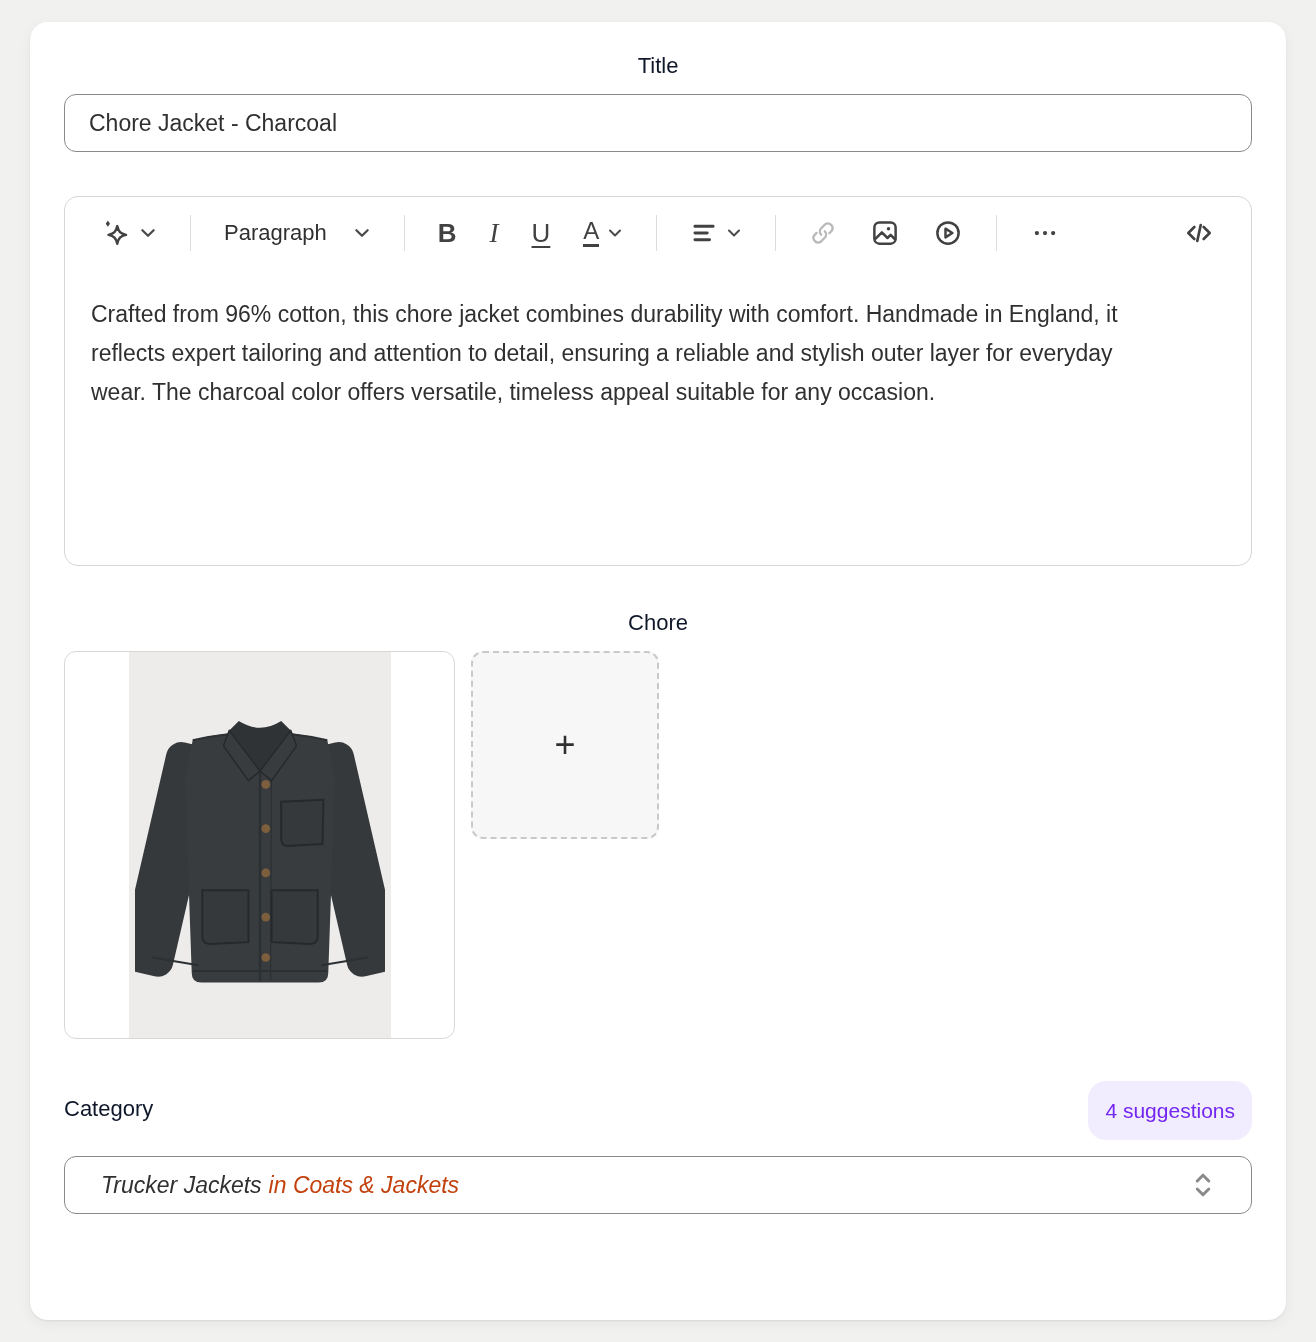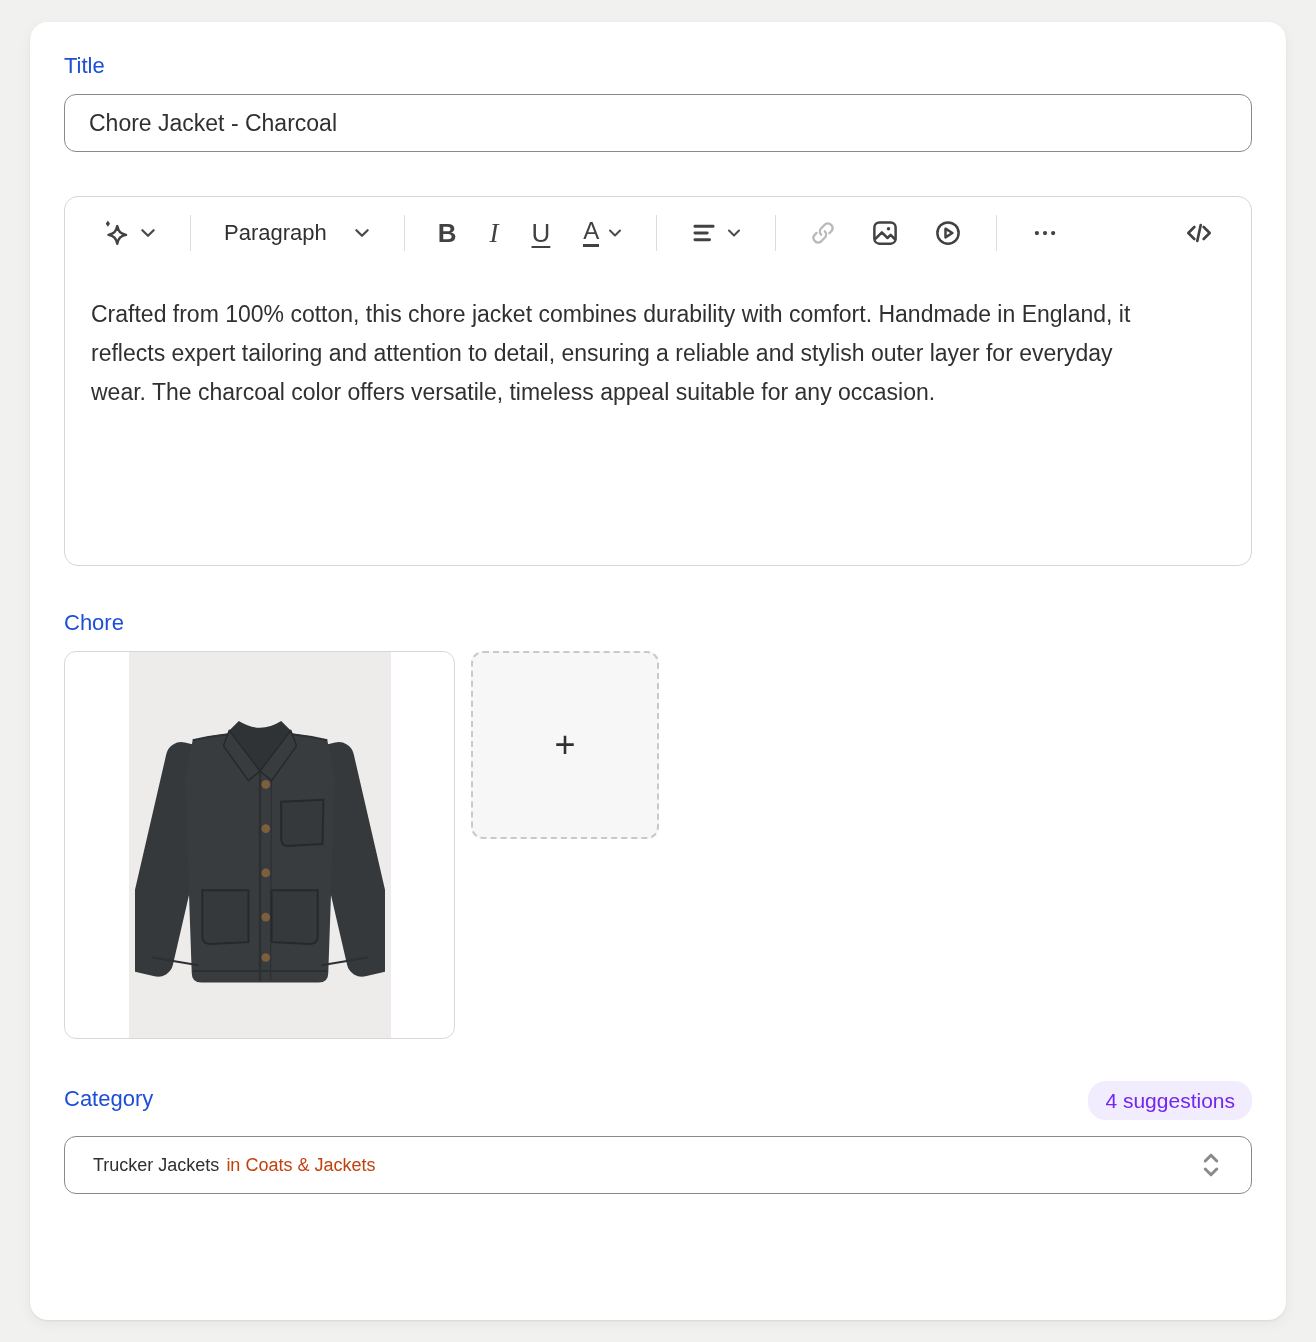--- a/index.html
+++ b/index.html
@@ -11,22 +11,23 @@
     position:relative;
   }
   .card {
     position:absolute; left:30px; top:22px;
     width:1256px; height:1298px;
     background:#ffffff; border-radius:18px;
     box-shadow:0 1px 2px rgba(0,0,0,.07), 0 4px 14px rgba(0,0,0,.05);
     padding:30px 34px;
   }
   .field-label {
-    font-size:22px; line-height:28px; color:#1d4ed8;
+    font-size:22px; line-height:28px; color:#0f172a;
     margin-bottom:14px;
+    text-align:center;
   }
   .text-input {
     width:100%; height:58px;
     border:1px solid #8a8a8a; border-radius:12px;
     font-size:23px; color:#303030; padding:4px 24px;
     background:#fff; font-family:"Liberation Sans", sans-serif;
   }
   .section-gap { height:44px; }
 
   
@@ -79,27 +80,27 @@
   }
 
   
   .category-head {
     display:flex; align-items:center; justify-content:space-between;
     margin-bottom:16px;
   }
   .suggestions-badge {
     background:#f1ecfe; color:#7226f0;
     font-size:21px; line-height:21px;
-    padding:9px 17px; border-radius:18px; cursor:pointer;
+    padding:19px 17px; border-radius:18px; cursor:pointer;
   }
   .select-box {
     width:100%; height:58px;
     border:1px solid #8a8a8a; border-radius:12px;
-    display:flex; align-items:center; padding:0 28px;
-    font-size:18px; background:#fff; cursor:pointer;
+    display:flex; align-items:center; padding:0 36px;
+    font-size:23px; background:#fff; cursor:pointer;font-style:italic;
   }
   .select-primary { color:#303030; }
   .select-secondary { color:#c2410c; margin-left:7px; }
   .select-caret { margin-left:auto; }
   .help-text { margin-top:22px; font-size:22px; color:#616161; }
 </style>
 </head>
 <body>
 
 <div class="card">
@@ -224,21 +225,21 @@
         <span>
           <svg class="icon" width="32" height="32" viewBox="0 0 24 24" fill="none" stroke="#424242" stroke-width="2" stroke-linecap="round" stroke-linejoin="round">
             <path d="M8.5 7.5 L4 12 L8.5 16.5"></path>
             <path d="M15.5 7.5 L20 12 L15.5 16.5"></path>
             <path d="M13.3 6 L10.7 18"></path>
           </svg>
         </span>
       </button>
     </div>
 
-    <div class="editor-content" contenteditable="false" style="">Crafted from 100% cotton, this chore jacket combines durability with comfort. Handmade in England, it reflects expert tailoring and attention to detail, ensuring a reliable and stylish outer layer for everyday wear. The charcoal color offers versatile, timeless appeal suitable for any occasion.</div>
+    <div class="editor-content" contenteditable="false" style="">Crafted from 96% cotton, this chore jacket combines durability with comfort. Handmade in England, it reflects expert tailoring and attention to detail, ensuring a reliable and stylish outer layer for everyday wear. The charcoal color offers versatile, timeless appeal suitable for any occasion.</div>
   </div>
 
   <div style="height:43px;"></div>
 
   
   <div class="field-label">Chore</div>
   <div class="media-row">
 
     <div class="media-card">
       <div class="photo">

